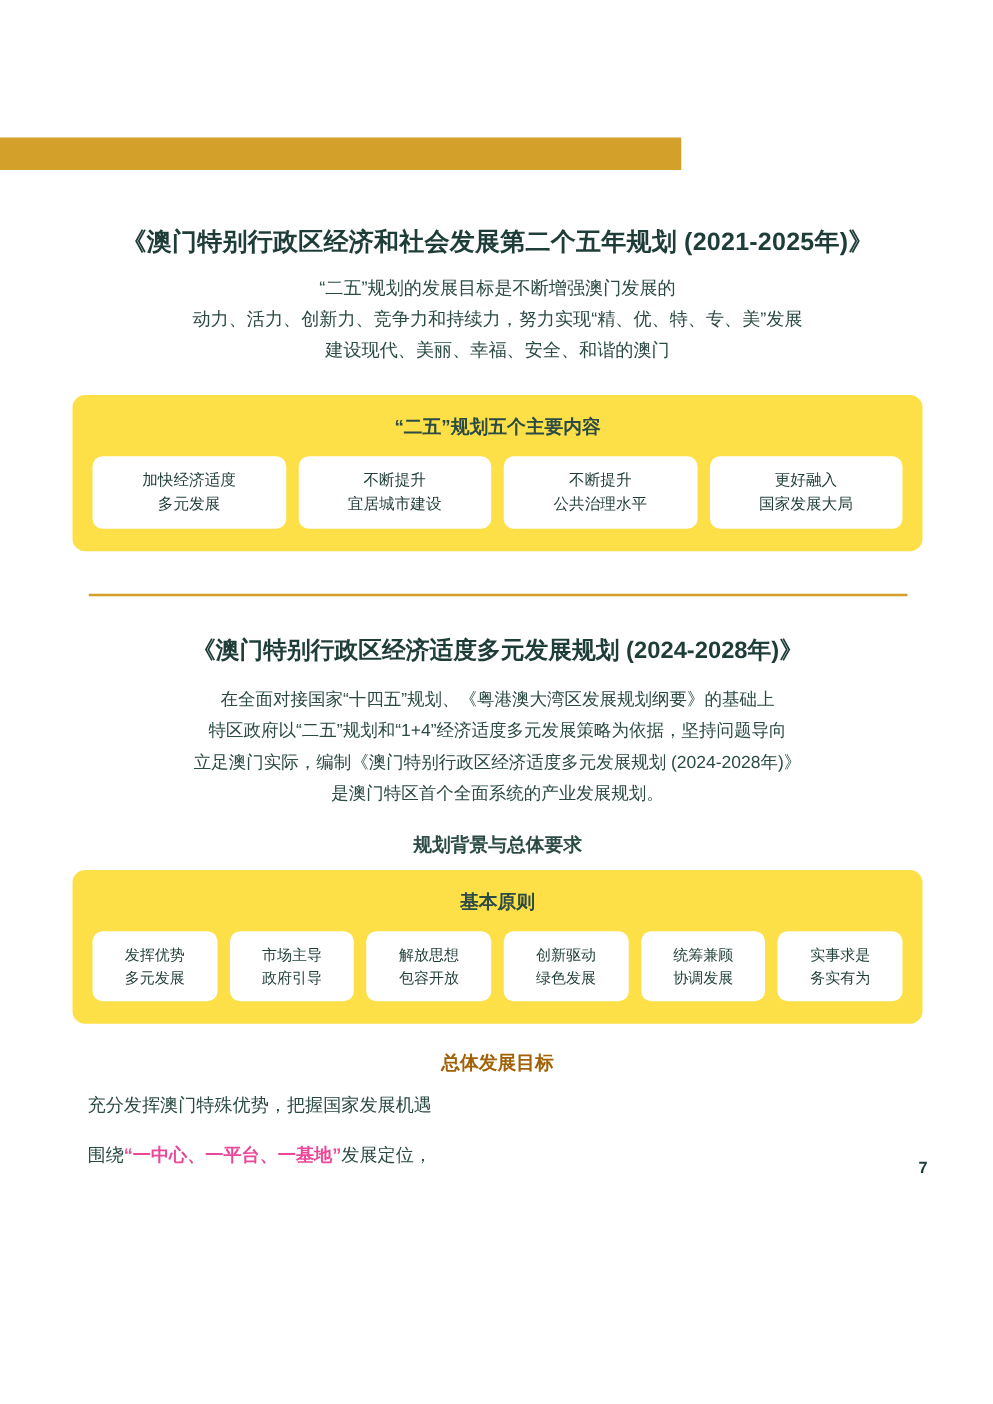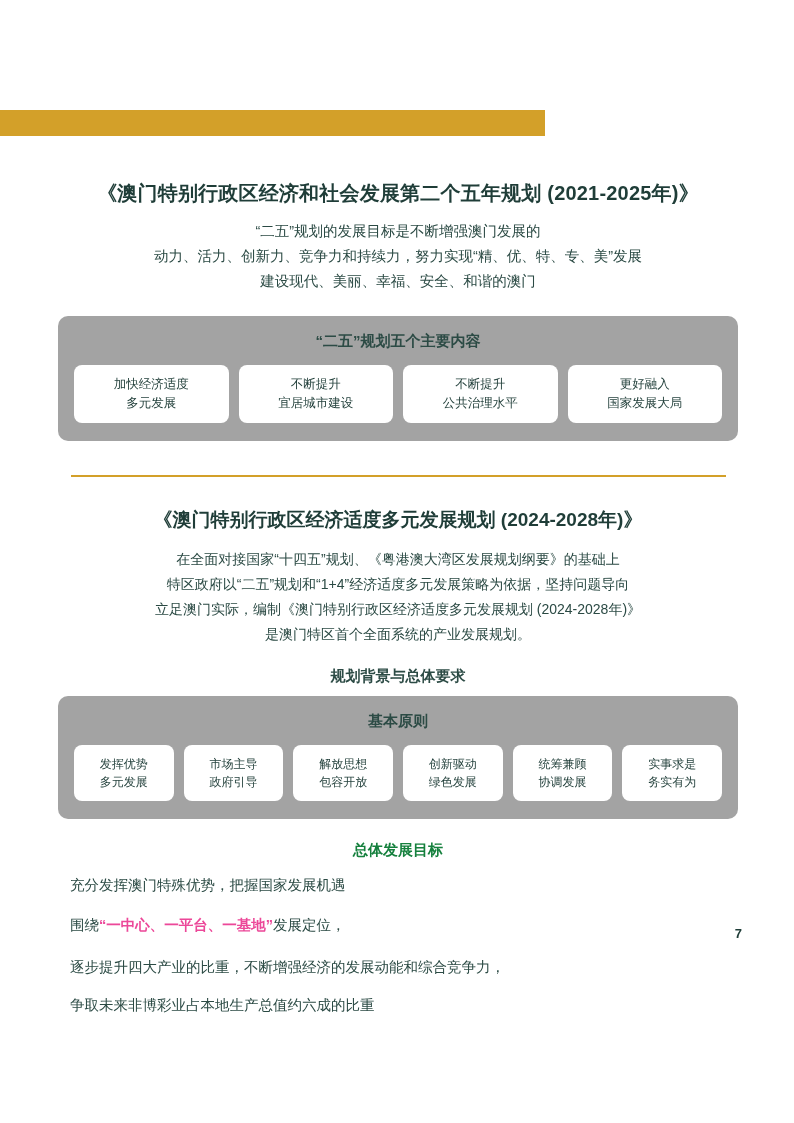--- a/index.html
+++ b/index.html
@@ -45,21 +45,21 @@
     letter-spacing: 0.2px;
   }
   .lead {
     text-align: center;
     font-size: 14.5px;
     line-height: 25px;
     color: #2b4a44;
     margin: 0 0 22px 0;
   }
   .panel {
-    background: #a3a3a3;
+    background: #fde047;
     border-radius: 10px;
     padding: 14px 16px 18px 16px;
     box-sizing: border-box;
   }
   .panel-title {
     text-align: center;
     font-size: 15px;
     font-weight: bold;
     color: #2c4b45;
     margin: 2px 0 14px 0;
@@ -115,21 +115,21 @@
   }
   .panel2 .card {
     font-size: 12px;
     line-height: 18px;
     min-height: 56px;
   }
   .goal-head {
     text-align: center;
     font-size: 15px;
     font-weight: bold;
-    color: #15803d;
+    color: #a16207;
     margin: 22px 0 8px 0;
   }
   .goal-line {
     font-size: 14.5px;
     line-height: 26px;
     color: #2b4a44;
     margin: 12px;
   }
   .goal-block {
     margin-top: 14px;
@@ -232,22 +232,18 @@
       </div>
     </div>
 
     <div class="goal-head">总体发展目标</div>
     <p class="goal-line">充分发挥澳门特殊优势，把握国家发展机遇</p>
 
     <div class="goal-block">
       <p class="goal-line"><span>围绕</span><span class="hl">“一中心、一平台、一基地”</span><span>发展定位，</span></p>
     </div>
 
-    <div class="goal-tail">
-      <p class="goal-line">逐步提升四大产业的比重，不断增强经济的发展动能和综合竞争力，</p>
-      <p class="goal-line">争取未来非博彩业占本地生产总值约六成的比重</p>
-    </div>
 
   </div>
 
   <div class="page-number">7</div>
 
 </div>
 
 </body></html>

